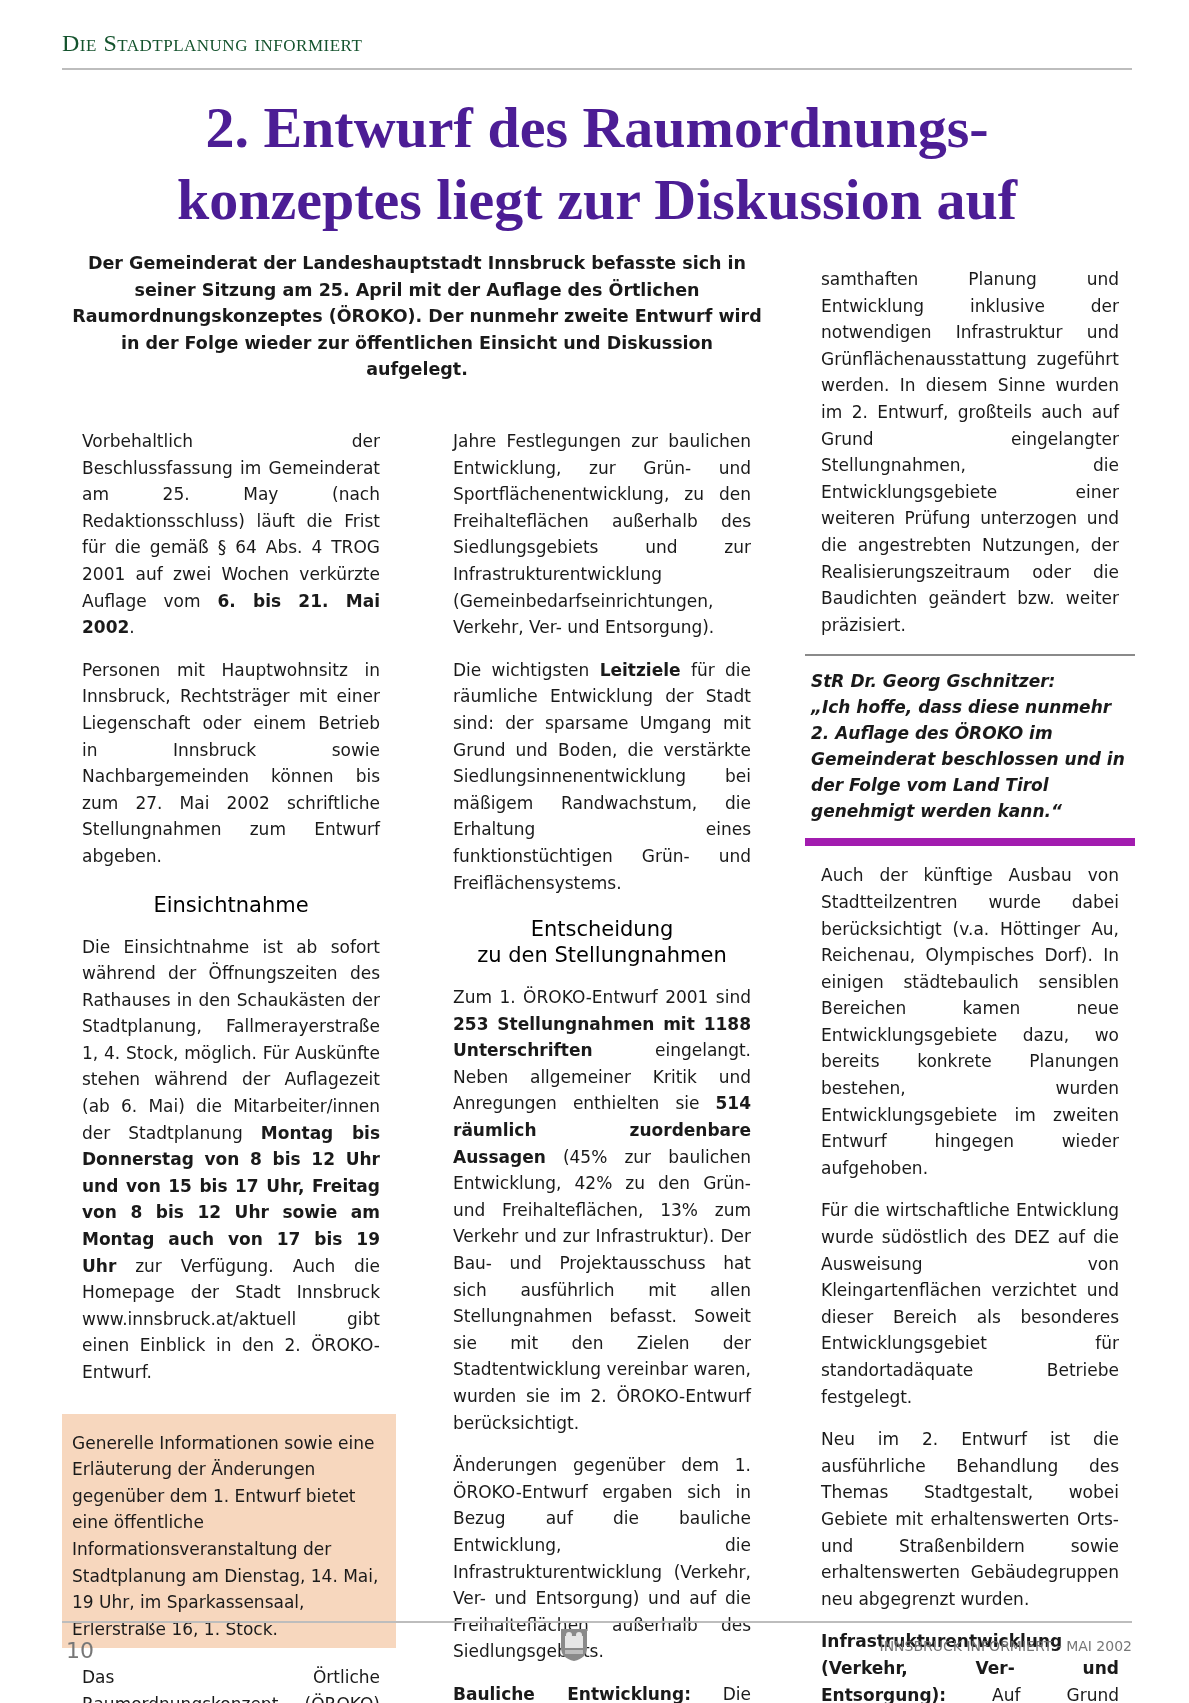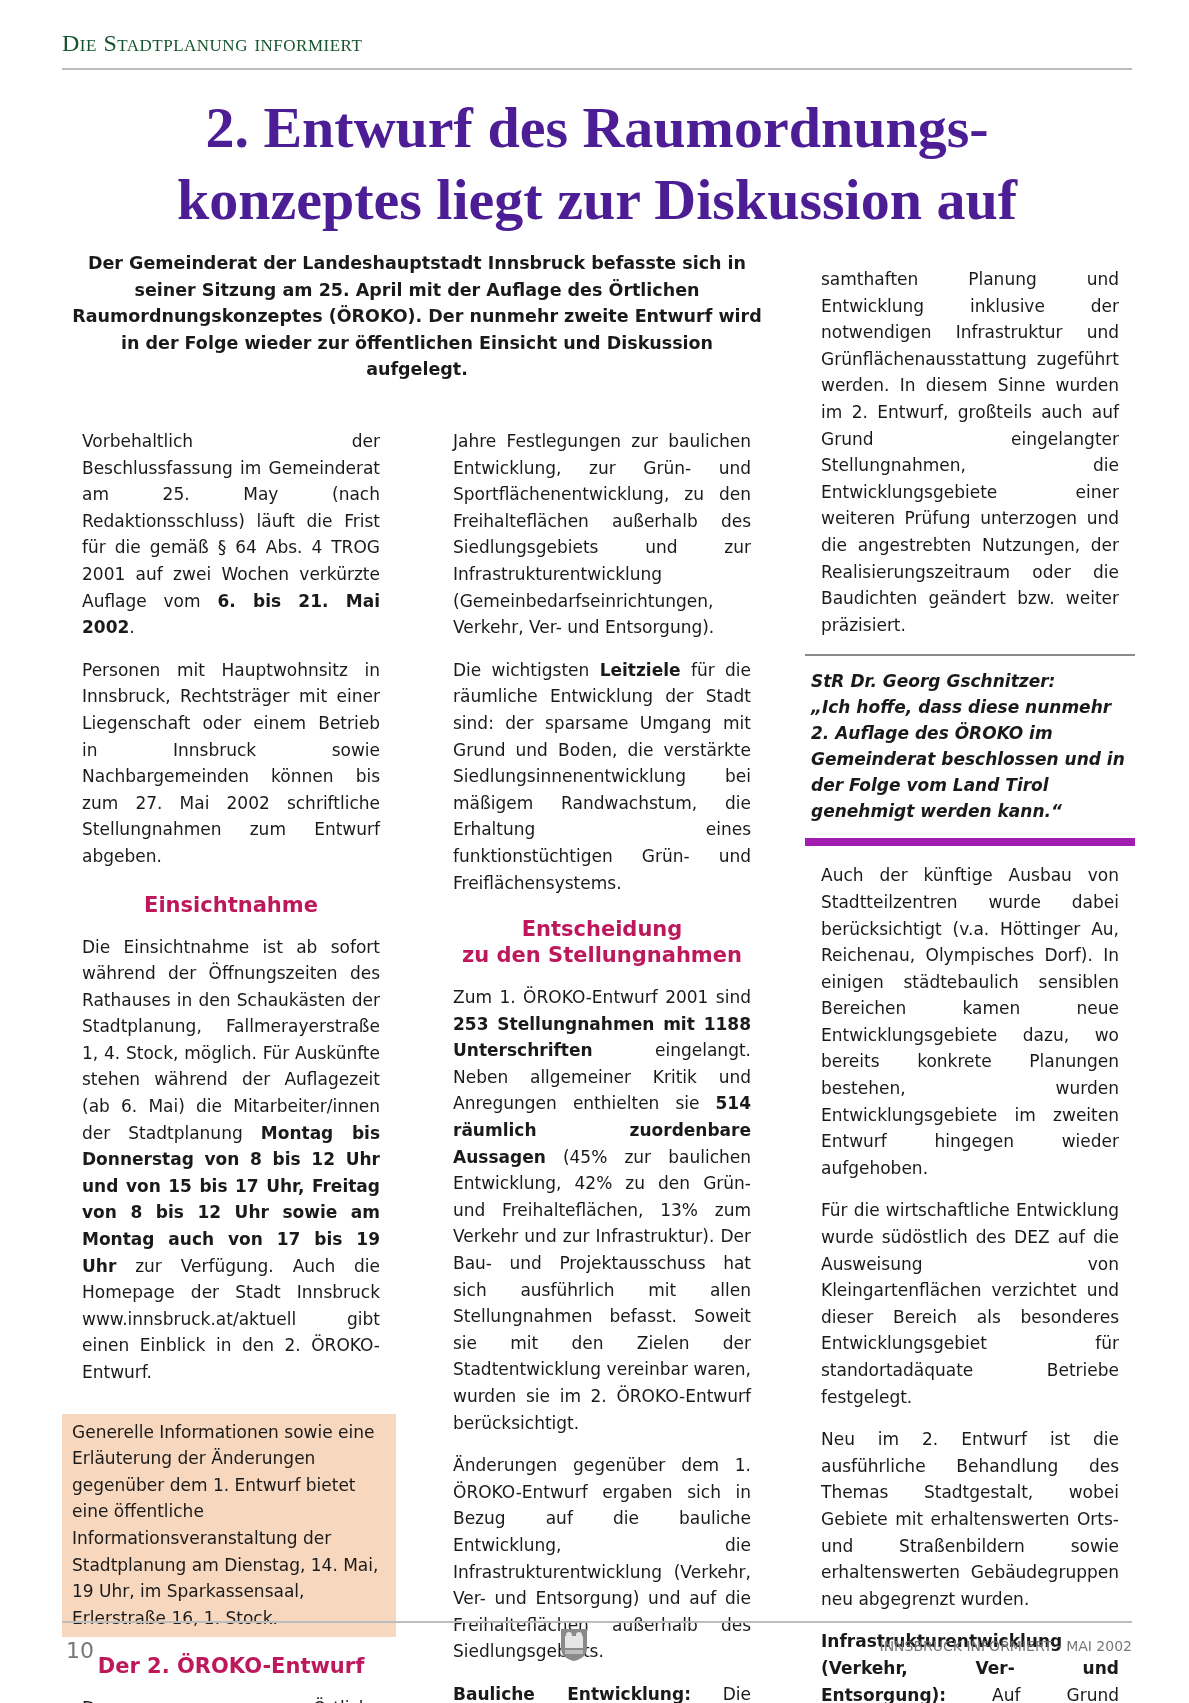--- a/index.html
+++ b/index.html
@@ -12,23 +12,23 @@
     .title { position: absolute; left: 62px; top: 92px; width: 1070px; text-align: center;
              font-family: "Liberation Serif", serif; font-weight: bold; color: #4c1d95;
              font-size: 58px; line-height: 72px; }
     .lead { position: absolute; left: 72px; top: 250px; width: 690px; text-align: center;
             font-weight: bold; font-size: 17.5px; line-height: 26.6px; }
     .col { position: absolute; font-size: 17px; line-height: 26.6px; text-align: justify; }
     .col p { margin: 16px; }
     .c1 { left: 66px; top: 412px; width: 330px; }
     .c2 { left: 437px; top: 412px; width: 330px; }
     .c3 { left: 805px; top: 250px; width: 330px; }
-    .h { color: #be185d; font-weight: bold; text-align: center; font-size: 21px; line-height: 26px; margin: 22px 0 8px 0; }
+    .h { color: #000000; font-weight: normal; text-align: center; font-size: 21px; line-height: 26px; margin: 22px 0 8px 0; }
     b { font-weight: bold; }
-    .infobox { background: #f7d7be; padding: 5px 10px 6px 10px; margin: 28px 0 16px -4px; text-align: left; }
+    .infobox { background: #f7d7be; padding: 16px 10px 6px 10px; margin: 28px 0 16px -4px; text-align: left; }
     .quote { border-top: 2px solid #8a8a8a; border-bottom: 8px solid #a21caf; padding: 12px 0 14px 6px;
              margin: 12px 0 16px 0; font-style: italic; font-weight: bold; text-align: left; line-height: 26px; }
     .rule-bottom { position: absolute; left: 62px; top: 1621px; width: 1070px; height: 2px; background: #bdbdbd; }
     .pageno { position: absolute; left: 66px; top: 1638px; font-size: 22px; color: #777; }
     .crest { position: absolute; left: 560px; top: 1628px; width: 28px; height: 34px; }
     .footer { position: absolute; right: 57px; top: 1638px; font-size: 14px; color: #777; }
   </style>
 </head>
 <body>
 
@@ -41,21 +41,20 @@
 </div>
 
 <div class="lead">Der Gemeinderat der Landeshauptstadt Innsbruck befasste sich in seiner Sitzung am 25. April mit der Auflage des Örtlichen Raumordnungskonzeptes (ÖROKO). Der nunmehr zweite Entwurf wird in der Folge wieder zur öffentlichen Einsicht und Diskussion aufgelegt.</div>
 
 <div class="col c1">
   <p><span>Vorbehaltlich der Beschlussfassung im Gemeinderat am 25. May (nach Redaktionsschluss) läuft die Frist für die gemäß § 64 Abs. 4 TROG 2001 auf zwei Wochen verkürzte Auflage vom </span><b>6. bis 21. Mai 2002</b><span>.</span></p>
   <p>Personen mit Hauptwohnsitz in Innsbruck, Rechtsträger mit einer Liegenschaft oder einem Betrieb in Innsbruck sowie Nachbargemeinden können bis zum 27. Mai 2002 schriftliche Stellungnahmen zum Entwurf abgeben.</p>
   <div class="h">Einsichtnahme</div>
   <p><span>Die Einsichtnahme ist ab sofort während der Öffnungszeiten des Rathauses in den Schaukästen der Stadtplanung, Fallmerayerstraße 1, 4. Stock, möglich. Für Auskünfte stehen während der Auflagezeit (ab 6. Mai) die Mitarbeiter/innen der Stadtplanung </span><b>Montag bis Donnerstag von 8 bis 12 Uhr und von 15 bis 17 Uhr, Freitag von 8 bis 12 Uhr sowie am Montag auch von 17 bis 19 Uhr</b><span> zur Verfügung. Auch die Homepage der Stadt Innsbruck www.innsbruck.at/aktuell gibt einen Einblick in den 2. ÖROKO-Entwurf.</span></p>
   <div class="infobox">Generelle Informationen sowie eine Erläuterung der Änderungen gegenüber dem 1. Entwurf bietet eine öffentliche Informationsveranstaltung der Stadtplanung am Dienstag, 14. Mai, 19 Uhr, im Sparkassensaal, Erlerstraße 16, 1. Stock.</div>
-  <div class="h" style="margin-top:0;margin-bottom:0;">Der 2. ÖROKO-Entwurf</div>
   <p>Das Örtliche Raumordnungskonzept (ÖROKO) ist den Flächenwidmungs- und Bebauungsplänen vorangestellt. Es enthält für die kommenden zehn</p>
 </div>
 
 <div class="col c2">
   <p>Jahre Festlegungen zur baulichen Entwicklung, zur Grün- und Sportflächenentwicklung, zu den Freihalteflächen außerhalb des Siedlungsgebiets und zur Infrastrukturentwicklung (Gemeinbedarfseinrichtungen, Verkehr, Ver- und Entsorgung).</p>
   <p><span>Die wichtigsten </span><b>Leitziele</b><span> für die räumliche Entwicklung der Stadt sind: der sparsame Umgang mit Grund und Boden, die verstärkte Siedlungsinnenentwicklung bei mäßigem Randwachstum, die Erhaltung eines funktionstüchtigen Grün- und Freiflächensystems.</span></p>
   <div class="h" style="margin-top:20px;margin-bottom:6px;">
     <div>Entscheidung</div>
     <div>zu den Stellungnahmen</div>
   </div>

